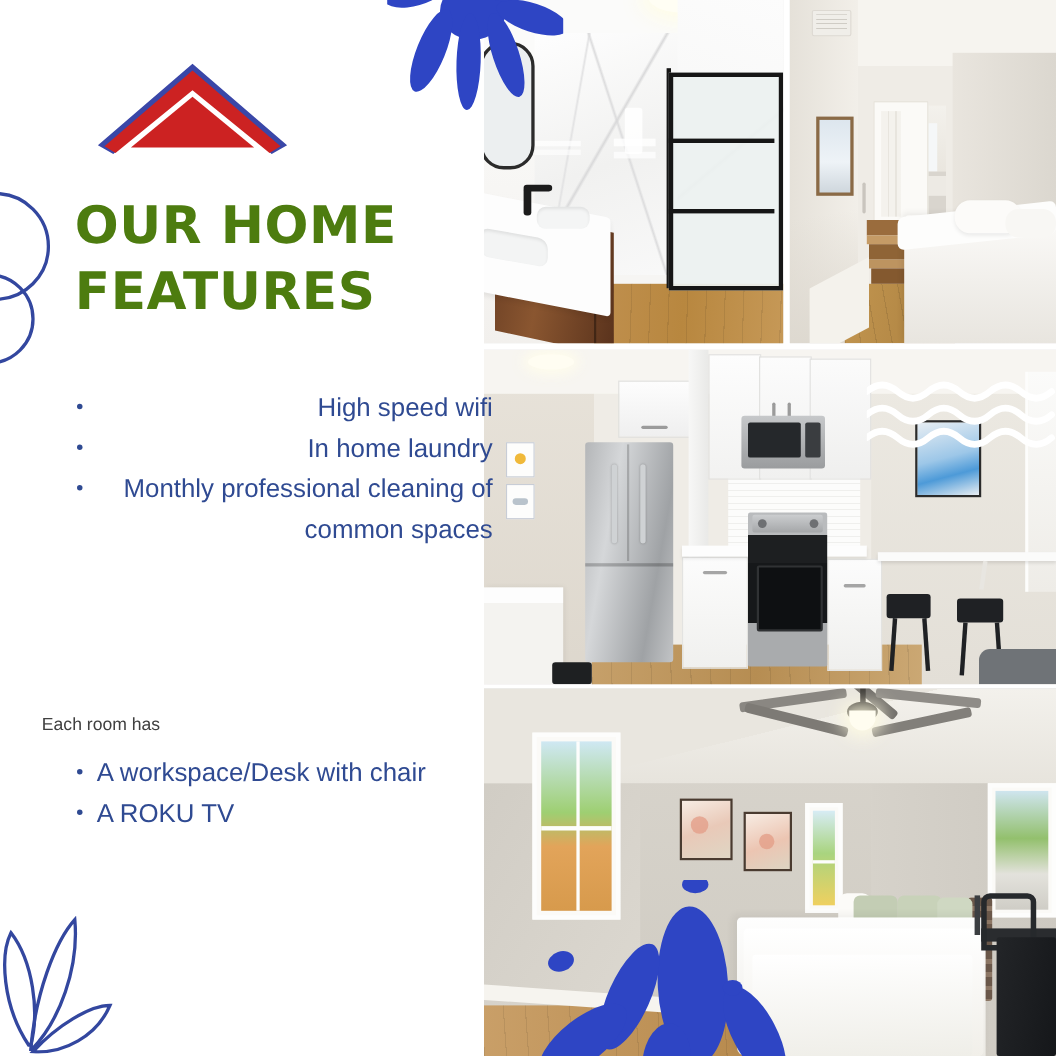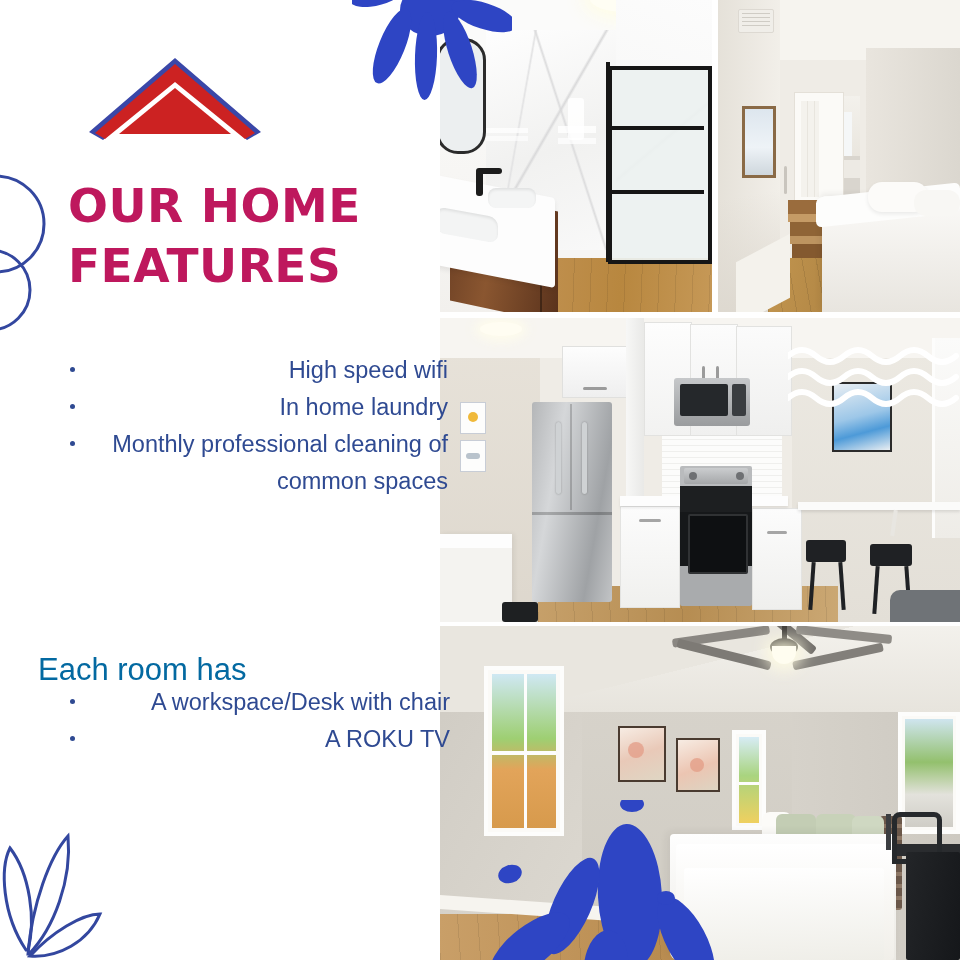--- a/index.html
+++ b/index.html
@@ -16,21 +16,21 @@
     position:absolute;left:0;top:0;width:440px;height:960px;
     background:#ffffff;z-index:5;
   }
 
   
   .logo{position:absolute;left:85px;top:52px;width:180px;height:92px;}
   .logo svg{display:block;width:180px;height:92px;}
 
   .heading{
     position:absolute;left:68px;top:176px;width:360px;
-    color:#be185d;
+    color:#4d7c0f;
     font-weight:bold;
     font-size:47px;
     line-height:1.27;
     letter-spacing:0.5px;
     text-transform:uppercase;
     font-family:"DejaVu Sans", sans-serif;
   }
   .heading .l2{display:block;}
 
   .features-list{
@@ -42,27 +42,27 @@
     line-height:1.58;
   }
   .features-list li{position:relative;padding-left:2px;text-align:right;}
   .features-list li::before{
     content:"";position:absolute;left:-18px;top:15px;
     width:5px;height:5px;border-radius:50%;background:#2f4a92;
   }
 
   .each-room-title{
     position:absolute;left:38px;top:650px;width:380px;
-    color:#0369a1;font-size:31px;line-height:1.3;
+    color:#404040;font-size:16px;line-height:1.3;
   }
 
   .room-list{
     position:absolute;left:62px;top:684px;width:362px;
     margin:0;padding:0 0 0 26px;list-style:none;
-    color:#2f4a92;font-size:23.5px;line-height:1.58;text-align:right;
+    color:#2f4a92;font-size:23.5px;line-height:1.58;
   }
   .room-list li{position:relative;}
   .room-list li::before{
     content:"";position:absolute;left:-18px;top:15px;
     width:5px;height:5px;border-radius:50%;background:#2f4a92;
   }
 
   
   .deco-circles{position:absolute;left:-48px;top:162px;width:120px;height:190px;z-index:6;}
   

